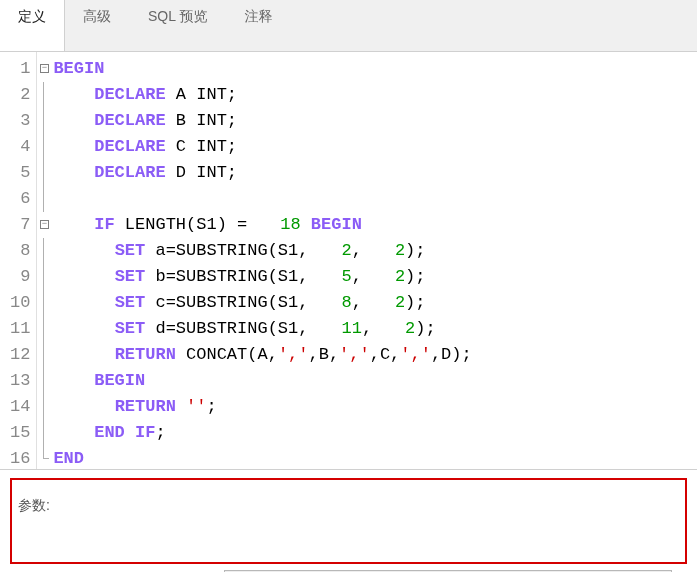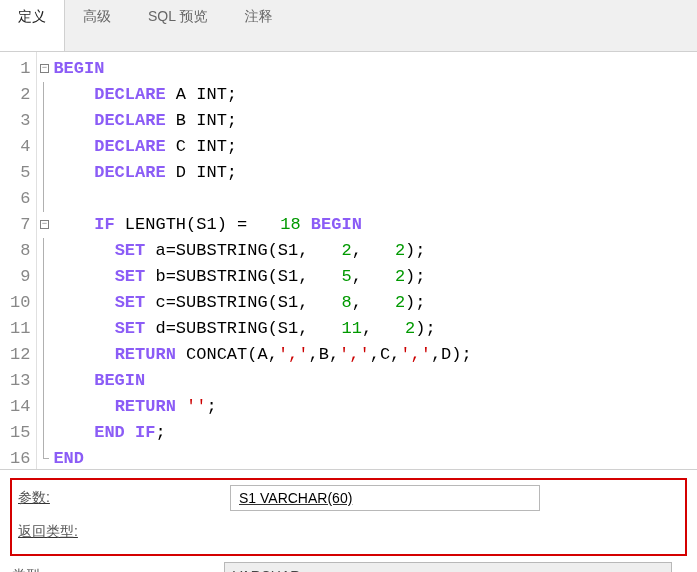--- a/index.html
+++ b/index.html
@@ -117,23 +117,22 @@
     display: flex;
     align-items: center;
     justify-content: space-between;
   }
   .chevron {
     font-size: 11px;
     color: #666;
   }
   .highlight-box {
     border: 2px solid #d40000;
-    padding: 4px 4px 2px 4px;
+    padding: 12px 4px 2px 4px;
     margin-bottom: 6px;
-    text-decoration: underline;
   }
 </style>
 </head>
 <body>
 
 <div class="container">
 
   <div class="tabstrip">
     <div class="tab active"><span>定义</span></div>
     <div class="tab"><span>高级</span></div>
@@ -221,24 +220,22 @@
       <span class="kw">RETURN</span> <span class="str">''</span>;
     <span class="kw">END IF</span>;
 <span class="kw">END</span>
 </div>
   </div>
 
   <div class="form-area">
     <div class="highlight-box">
       <div class="form-row">
         <div class="form-label">参数:</div>
-        <input class="form-input" value="S1 VARCHAR(60)" style="">
       </div>
       <div class="form-row">
-        <div class="form-label">返回类型:</div>
       </div>
     </div>
     <div class="form-row">
       <div class="form-label">类型:</div>
       <div class="form-select">
         <span>VARCHAR</span>
         <span class="chevron">⌄</span>
       </div>
     </div>
   </div>

